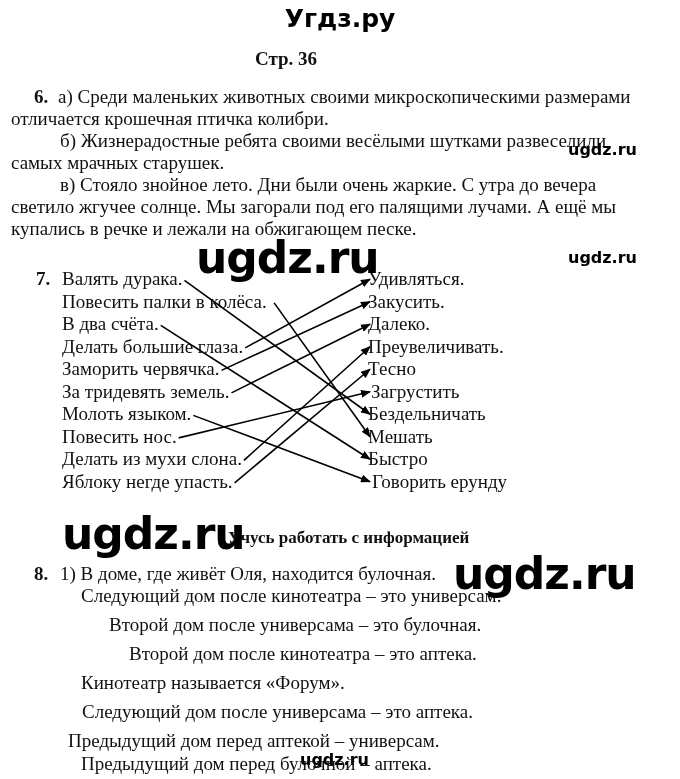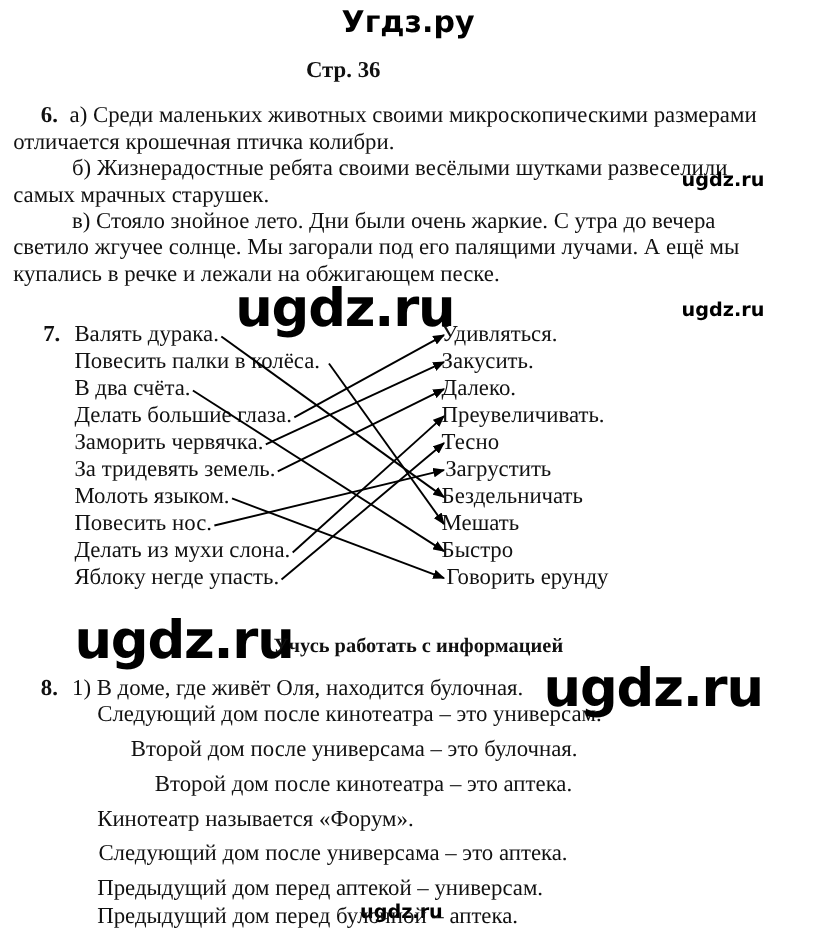--- a/index.html
+++ b/index.html
@@ -92,16 +92,16 @@
 <div class="abs section-heading" style="left:228px; top:528px;">Учусь работать с информацией</div>
 
 <div>
   <div class="abs serif num" style="left:34px; top:563px;">8.</div>
   <div class="abs serif" style="left:60px; top:563px;">1) В доме, где живёт Оля, находится булочная.</div>
   <div class="abs serif" style="left:81px; top:585px;">Следующий дом после кинотеатра – это универсам.</div>
   <div class="abs serif" style="left:81px; top:614px;margin-left:28px;">Второй дом после универсама – это булочная.</div>
   <div class="abs serif" style="left:81px; top:643px;margin-left:48px;">Второй дом после кинотеатра – это аптека.</div>
   <div class="abs serif" style="left:81px; top:672px;">Кинотеатр называется «Форум».</div>
   <div class="abs serif" style="left:82px; top:701px;">Следующий дом после универсама  – это аптека.</div>
-  <div class="abs serif" style="left:81px; top:730px;">Предыдущий дом перед аптекой – универсам.</div>
+  <div class="abs serif" style="left:68px; top:730px;">Предыдущий дом перед аптекой – универсам.</div>
   <div class="abs serif" style="left:81px; top:753px;">Предыдущий дом перед булочной – аптека.</div>
 </div>
 <div class="abs wm-big" style="left:453px; top:548px;">ugdz.ru</div>
 
 </body></html>

